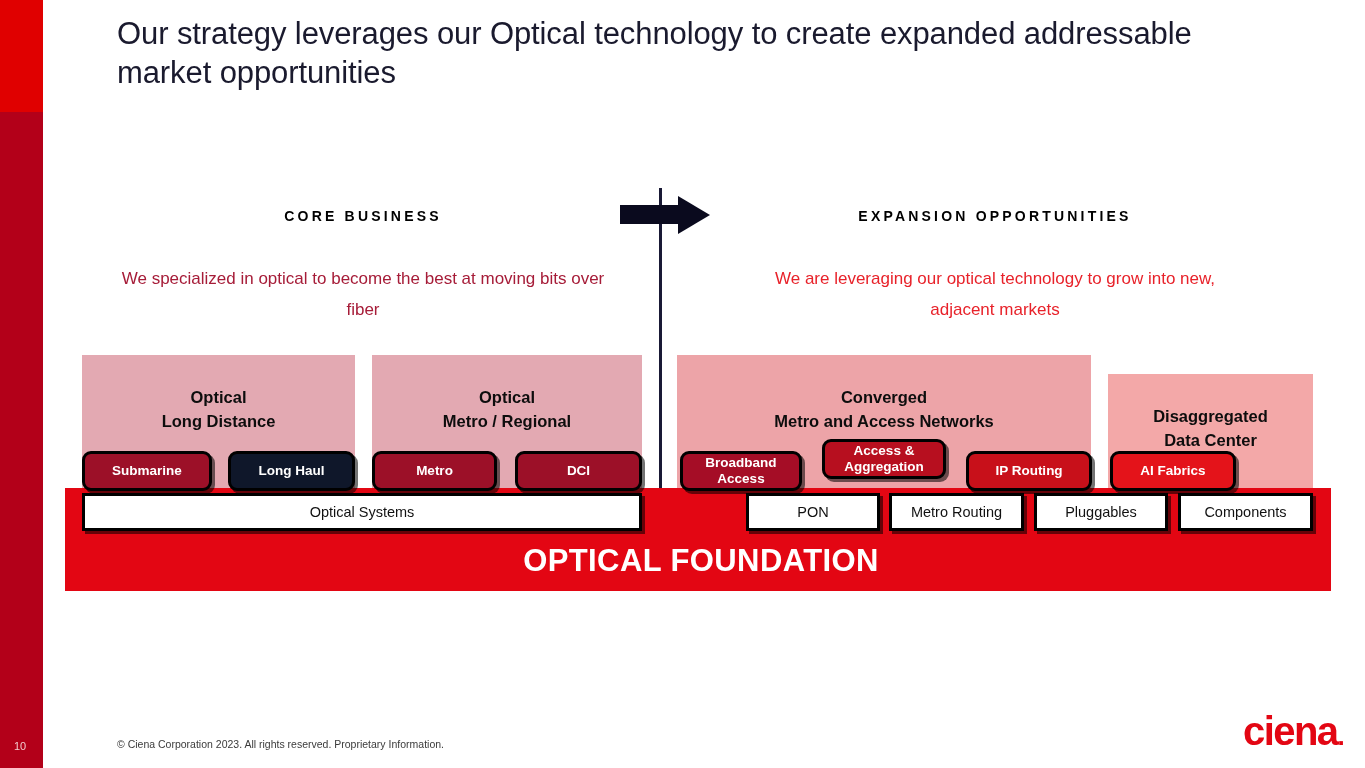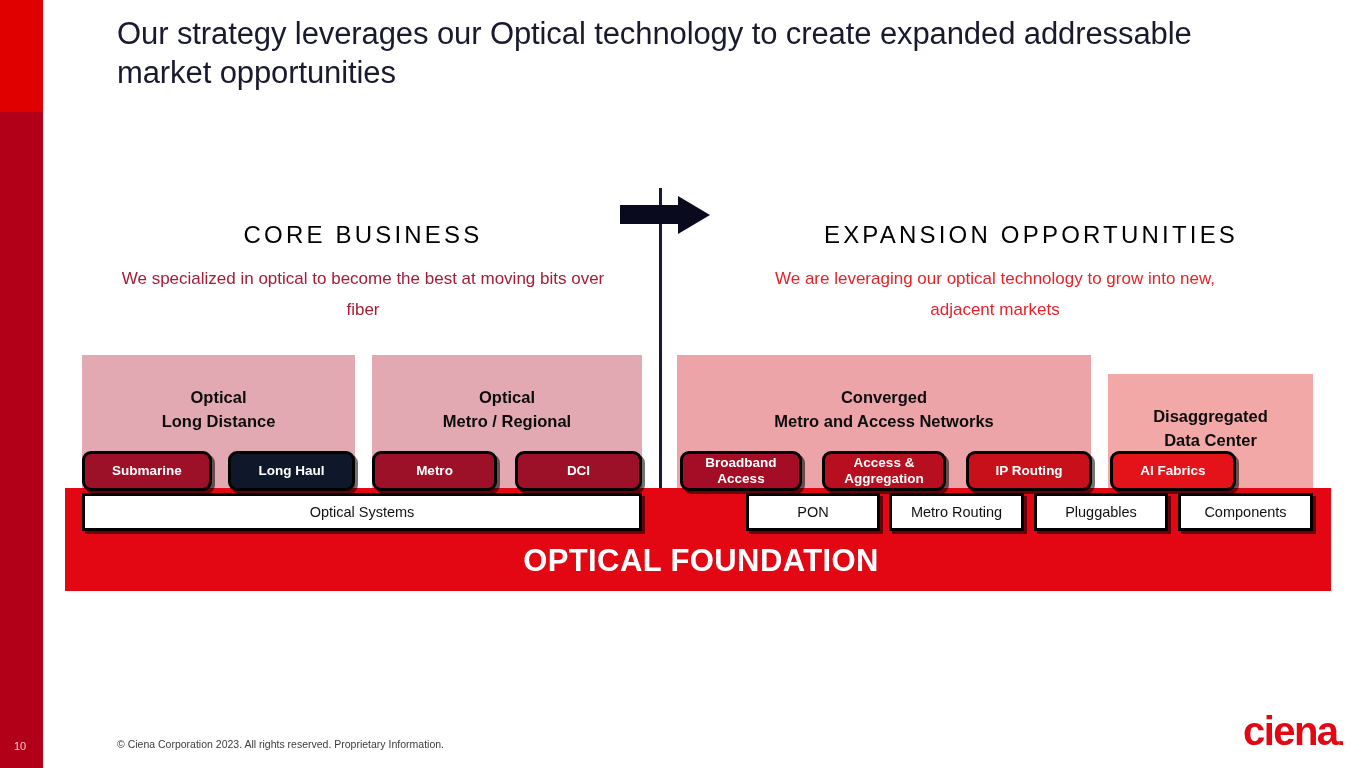--- a/index.html
+++ b/index.html
@@ -18,25 +18,25 @@
 
   
   .title{
     position:absolute;left:117px;top:14px;width:1110px;
     font-size:31px;line-height:39px;color:#1a1a2e;font-weight:400;
     letter-spacing:-0.1px;
   }
 
   
   .col-head{
-    position:absolute;text-align:center;font-weight:normal;color:#000;
-    font-size:24px;letter-spacing:3.2px;margin-top:13px;
+    position:absolute;text-align:center;font-weight:bold;color:#000;
+    font-size:14px;letter-spacing:3.2px;
   }
   #head-core{left:132px;top:208px;width:462px;}
-  #head-exp{left:788px;top:208px;width:486px;}
+  #head-exp{left:752px;top:208px;width:486px;}
 
   .col-sub{
     position:absolute;text-align:center;font-size:17px;line-height:31px;
   }
   #sub-core{left:120px;top:263px;width:486px;color:#a61c38;}
   #sub-exp{left:748px;top:263px;width:494px;color:#e8222a;}
 
   
   .divider-line{
     position:absolute;left:659px;top:188px;width:3px;height:303px;
@@ -177,21 +177,21 @@
         <div>
           <div>DCI</div>
         </div>
       </div>
       <div class="cap" style="left: 680px; top: 451px; width: 122px; background: rgb(165, 13, 38);">
         <div>
           <div>Broadband</div>
           <div>Access</div>
         </div>
       </div>
-      <div class="cap" style="left: 822px; top: 451px; width: 124px; background: rgb(183, 15, 31);">
+      <div class="cap" style="left: 822px; top: 439px; width: 124px; background: rgb(183, 15, 31);">
         <div>
           <div>Access &amp;</div>
           <div>Aggregation</div>
         </div>
       </div>
       <div class="cap" style="left: 966px; top: 451px; width: 126px; background: rgb(200, 16, 26);">
         <div>
           <div>IP Routing</div>
         </div>
       </div>

